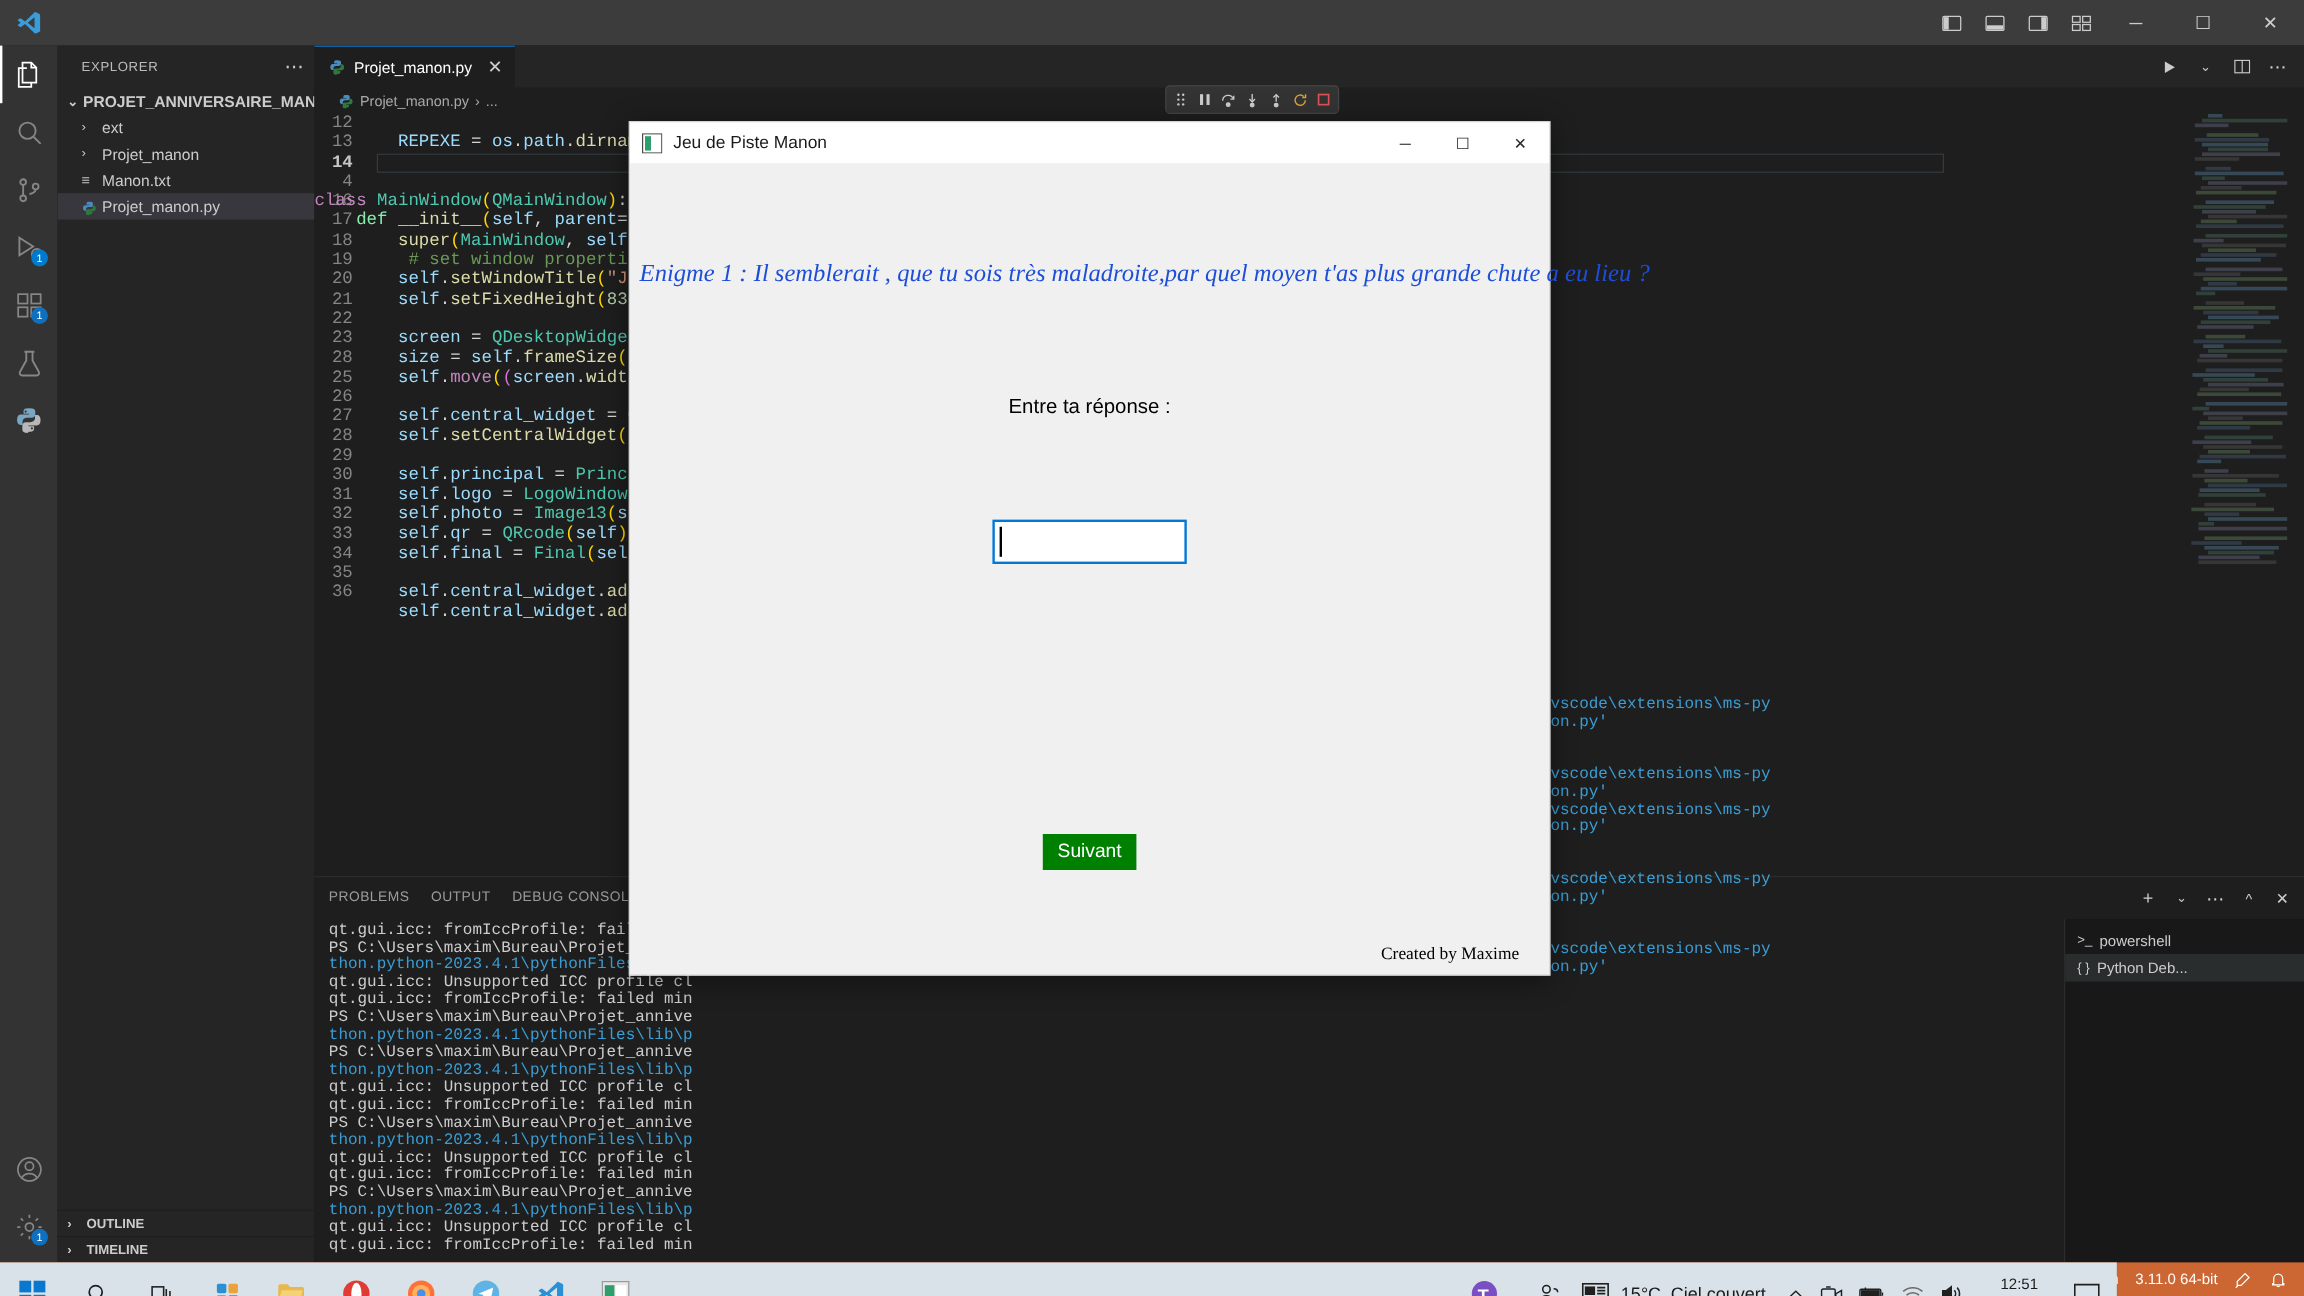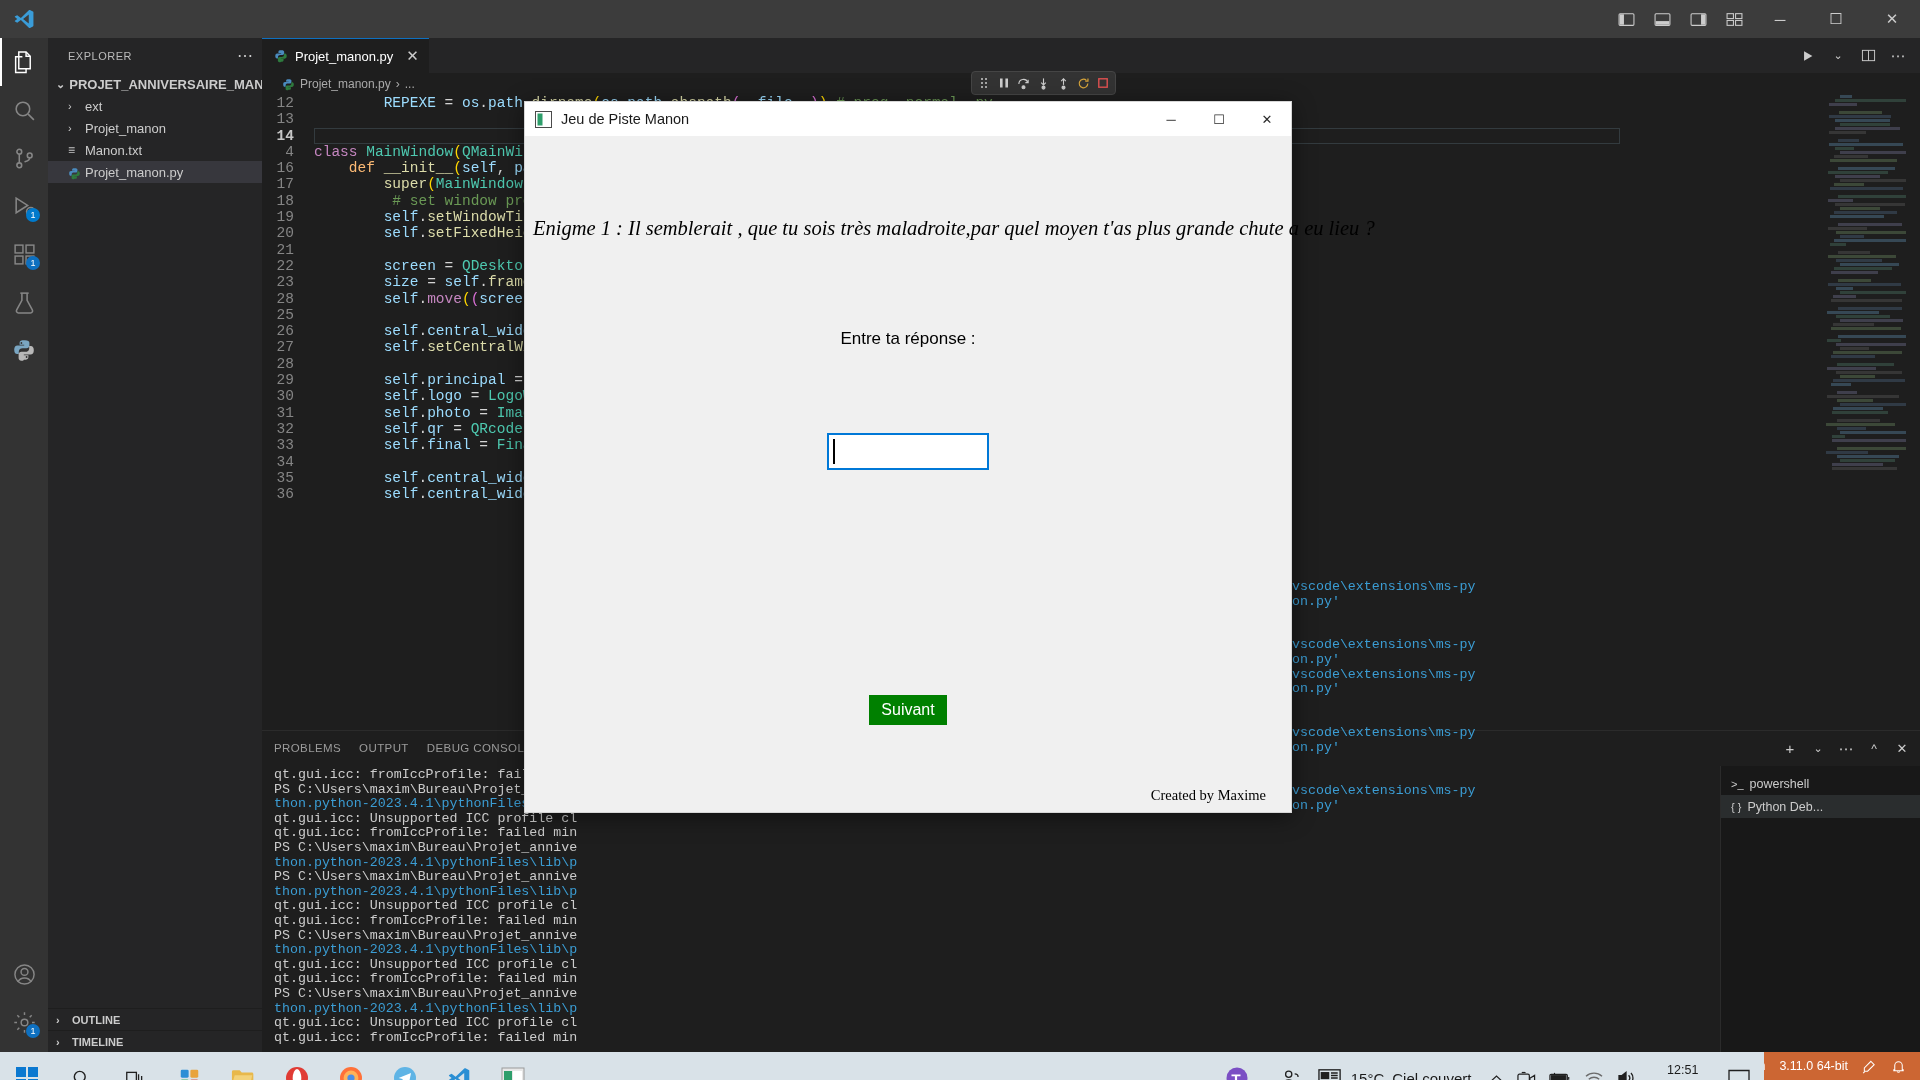--- a/index.html
+++ b/index.html
@@ -100,26 +100,26 @@
   }
   .tabact { width: 28px; height: 35px; display: flex; align-items: center; justify-content: center; font-size: 15px; }
   .breadcrumb {
     height: 22px; display: flex; align-items: center; gap: 5px;
     padding-left: 20px; font-size: 12px; color: #a9a9a9; background: #1e1e1e;
   }
   .code {
     position: absolute; left: 0; right: 0; top: 57px; bottom: 322px;
     overflow: hidden; font-family: "Liberation Mono", monospace; font-size: 14.5px; line-height: 16.3px;
   }
-  .cline { display: flex; height: 16.3px; white-space: pre; }
+  .cline { display: flex; height: 16.3px; white-space: pre; flex-direction: column; }
   .lno { width: 52px; text-align: right; padding-right: 20px; color: #858585; flex: none; }
   .lno.cur { color: #c6c6c6; font-weight: bold; }
   .ctext { color: #d4d4d4; position: relative; }
   .cur-line-box { position: absolute; left: 52px; right: 300px; height: 16.3px; border: 1px solid #333b3f; }
-  .kw  { color: #fdba74; margin-top: 40px; }
+  .kw  { color: #86efac; margin-top: 40px; }
   .kw2 { color: #c586c0; }
   .fn  { color: #dcdcaa; }
   .cls { color: #4ec9b0; }
   .var { color: #9cdcfe; }
   .num { color: #b5cea8; }
   .str { color: #ce9178; }
   .cmt { color: #6a9955; }
   .op  { color: #d4d4d4; }
   .br1 { color: #ffd700; }
   .br2 { color: #da70d6; }
@@ -183,21 +183,21 @@
     padding-left: 10px; position: relative;
   }
   .dlg-ico { width: 17px; height: 17px; margin-right: 9px; position: relative; }
   .dlg-title-text { font-size: 14.5px; color: #1a1a1a; }
   .dlg-btns { position: absolute; right: 0; top: 0; height: 34px; display: flex; }
   .dlg-btn { width: 48px; height: 34px; display: flex; align-items: center; justify-content: center; font-size: 13px; color: #2b2b2b; }
   .dlg-body { flex: 1; position: relative; }
   .enigme {
     position: absolute; left: 8px; top: 81px; right: 8px;
     font-family: "Liberation Serif", serif; font-style: italic;
-    font-size: 20.5px; color: #000000; white-space: nowrap;
+    font-size: 20.5px; color: #1d4ed8; white-space: nowrap;
   }
   .prompt {
     position: absolute; left: 0; right: 0; top: 193px; text-align: center;
     font-size: 17px; color: #000000;
   }
   .answer-input {
     position: absolute; left: 302px; top: 297px; width: 162px; height: 37px;
     background: #ffffff; border: 2px solid #0078d7;
   }
   .caret {

